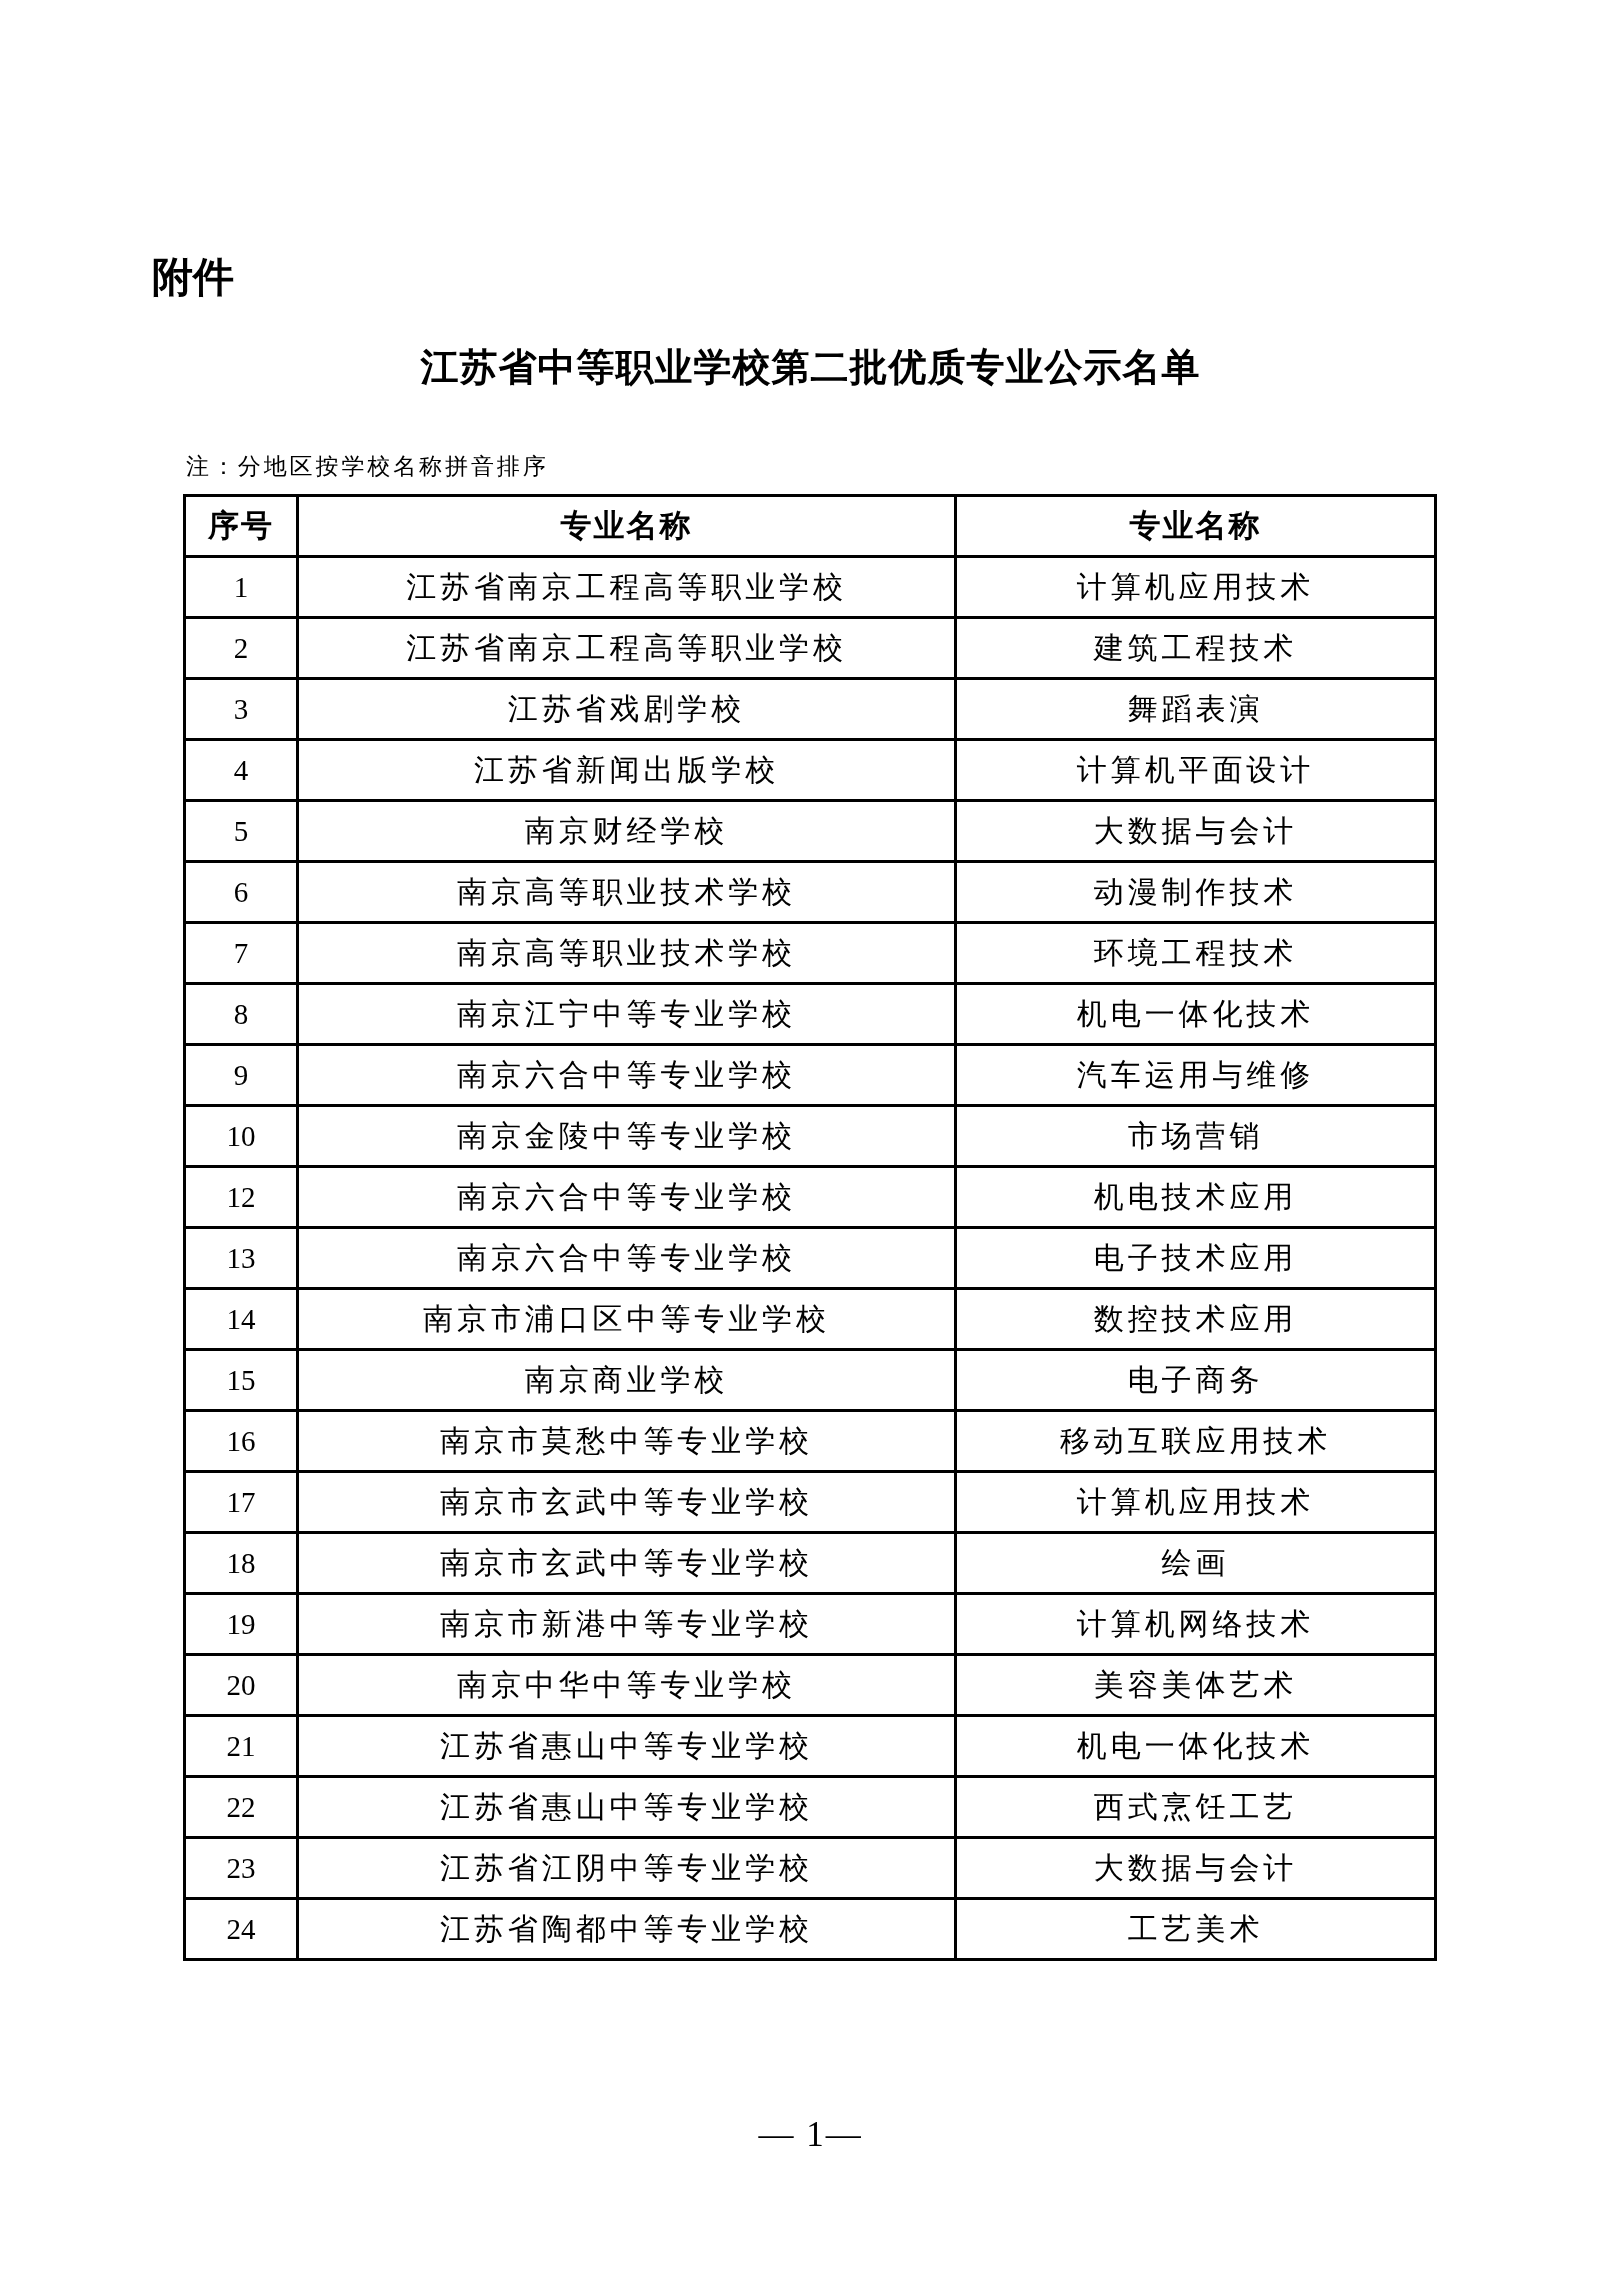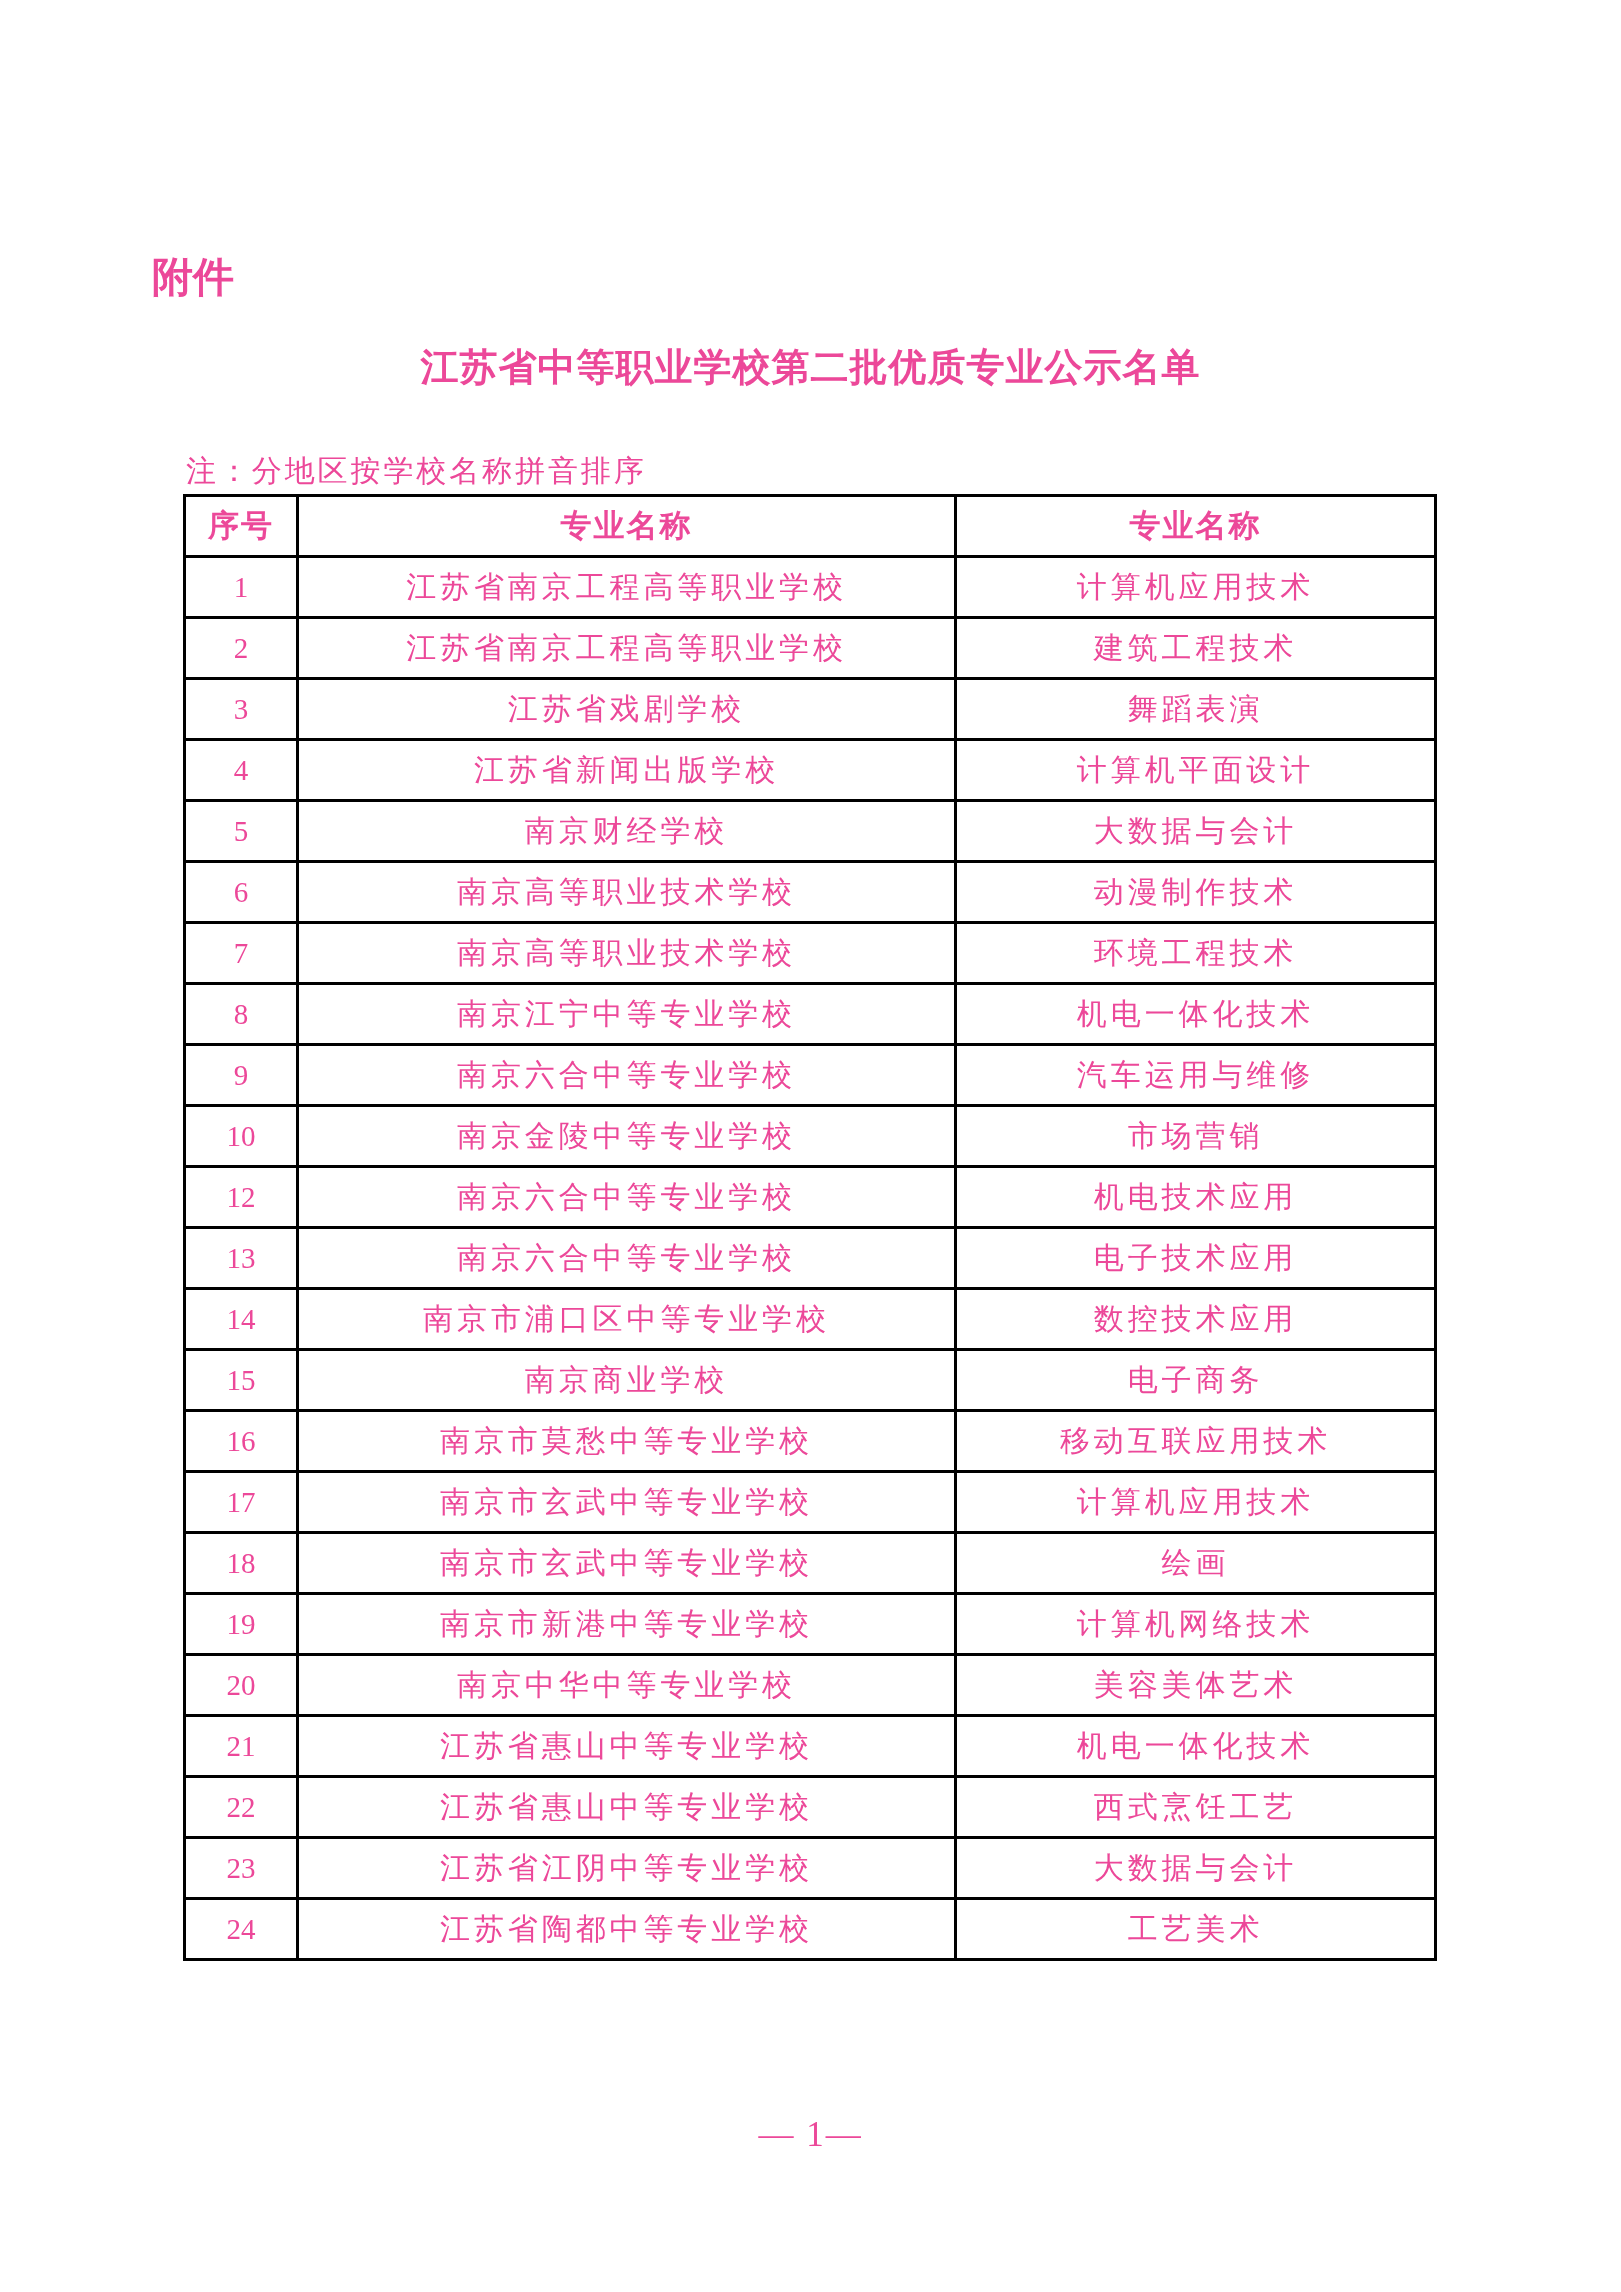--- a/index.html
+++ b/index.html
@@ -2,21 +2,21 @@
 <html><head>
 <meta charset="utf-8">
 <style>
   html, body { margin:0; padding:0; background:#e8e8e8; }
   .page {
     position:relative;
     width:1621px;
     height:2293px;
     background:#ffffff;
     font-family:"Liberation Serif", serif;
-    color:#ec4899;
+    color:#000000;
     overflow:hidden;
   }
   .attachment {
     position:absolute;
     left:152px;
     top:255px;
     font-family:"Liberation Sans", sans-serif;
     font-weight:bold;
     font-size:41px;
     line-height:1.1;
@@ -31,21 +31,21 @@
     font-family:"Liberation Serif", serif;
     font-weight:bold;
     font-size:38px;
     letter-spacing:1px;
     line-height:1.2;
   }
   .note {
     position:absolute;
     left:186px;
     top:453px;
-    font-size:30px;
+    font-size:23px;
     letter-spacing:2.9px;
     line-height:1.2;
   }
   table.listing {
     position:absolute;
     left:183px;
     top:494px;
     width:1251px;
     border-collapse:collapse;
     table-layout:fixed;

